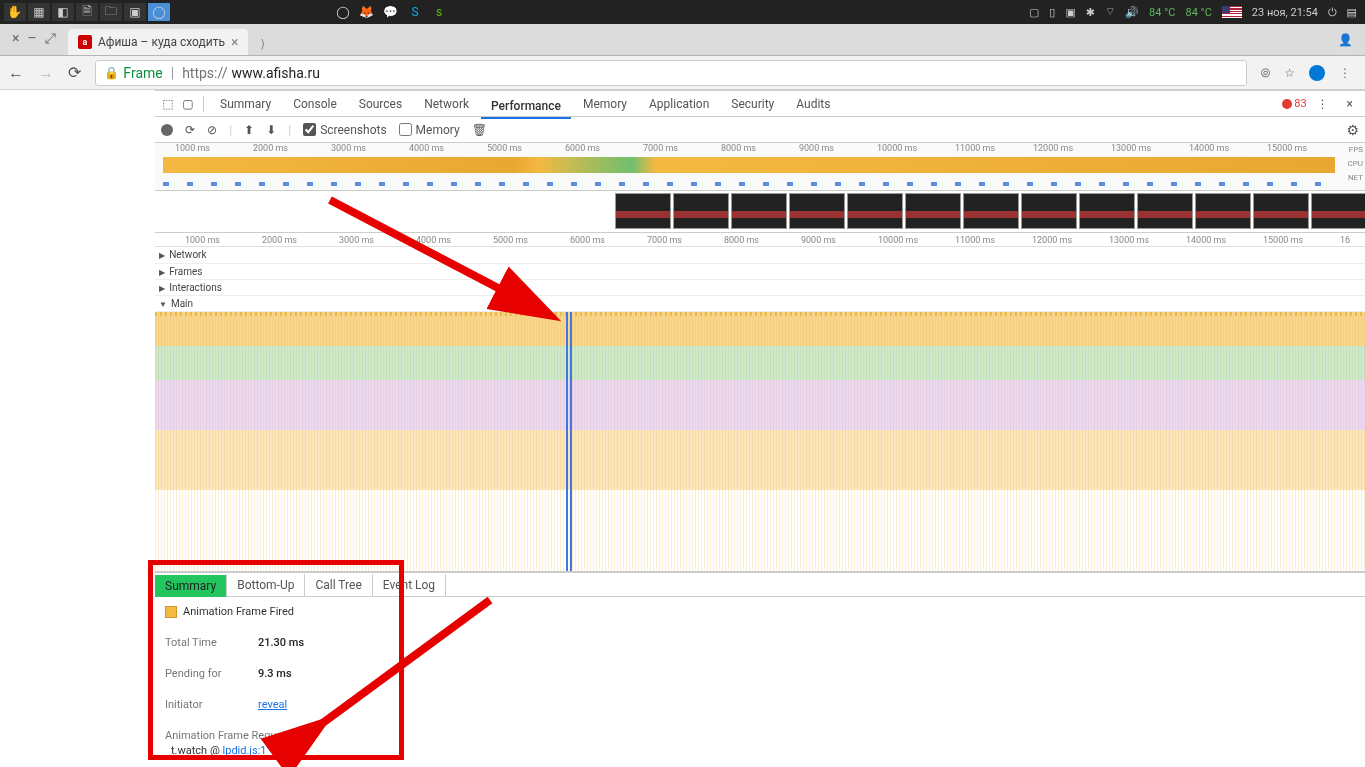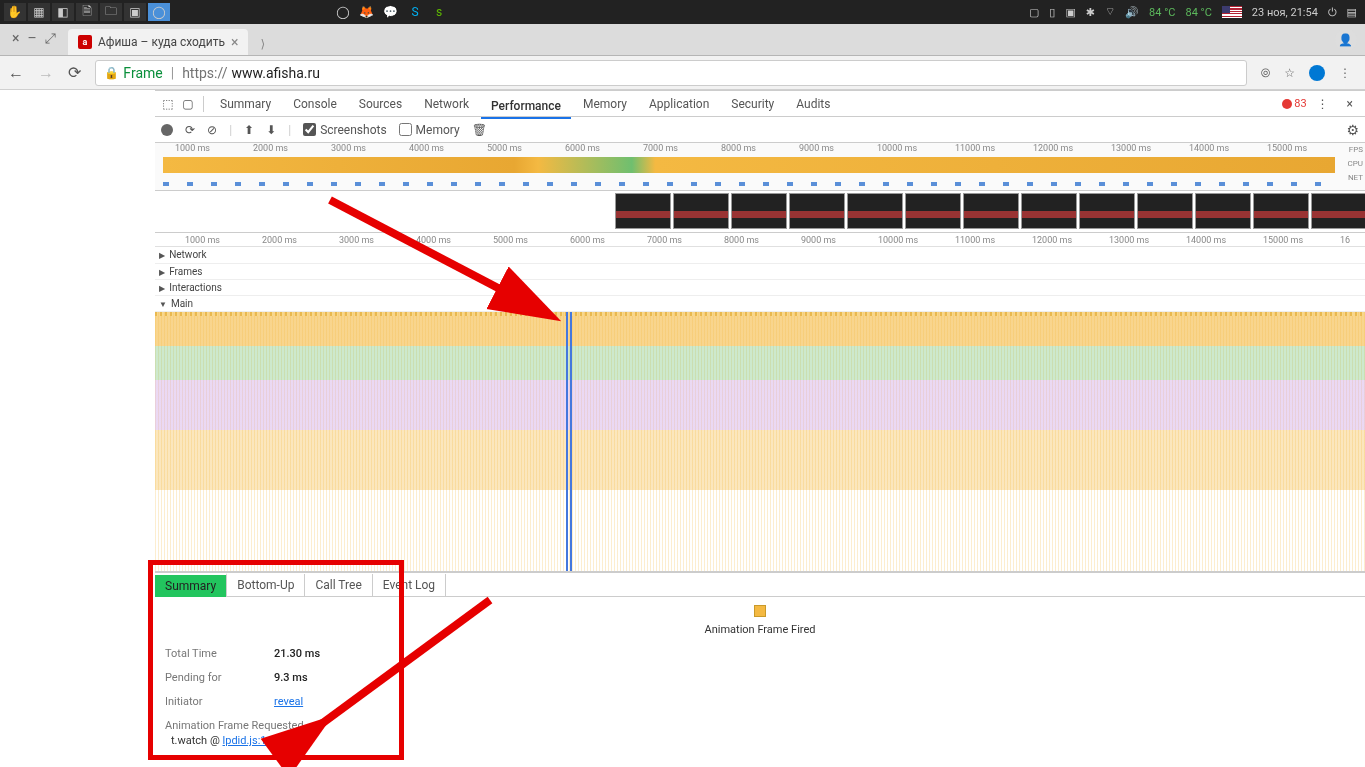--- a/index.html
+++ b/index.html
@@ -81,23 +81,23 @@
  repeating-linear-gradient(90deg,rgba(244,185,66,0.25) 0 1px,transparent 1px 3px) 0 0/100% 260px;
 }
 .flame-canvas::after{content:"";position:absolute;left:0;right:0;top:0;height:4px;background:repeating-linear-gradient(90deg,#e9b84f 0 2px,#f7d98b 2px 3px,transparent 3px 5px);}
 .sel-marker{position:absolute;top:0;bottom:0;border-left:2px solid #4477dd;border-right:2px solid #4477dd;width:6px;}
 
 .bottom-panel{border-top:1px solid #ccc;background:#fff;}
 .bp-tabs{height:24px;display:flex;align-items:center;border-bottom:1px solid #ccc;}
 .bp-tab{padding:4px 10px;color:#555;cursor:pointer;border-right:1px solid #ccc;}
 .bp-tab.active{background:#22c55e;border-top:2px solid #fff;color:#222;}
 .bp-body{padding:8px 10px;font-size:11px;color:#333;min-height:170px;}
-.evt-title{display:flex;align-items:center;gap:6px;margin-bottom:8px;flex-direction:column;}
+.evt-title{display:flex;align-items:center;gap:6px;margin-bottom:8px;}
 .evt-sw{width:12px;height:12px;background:#f4b942;border:1px solid #c99a2a;}
-.stat-row{display:flex;gap:24px;margin:11px 0;}
+.stat-row{display:flex;gap:8px;margin:18px 0;}
 .stat-row .k{color:#777;width:85px;}
 .stat-row .v{color:#222;font-weight:500;}
 .lnk{color:#1a73e8;text-decoration:underline;cursor:pointer;}
 
 
 .red-box{position:absolute;border:5px solid #e60000;pointer-events:none;}
 .red-arrow{position:absolute;pointer-events:none;}
 .red-arrow svg{overflow:visible;}
 </style>
 </head>

